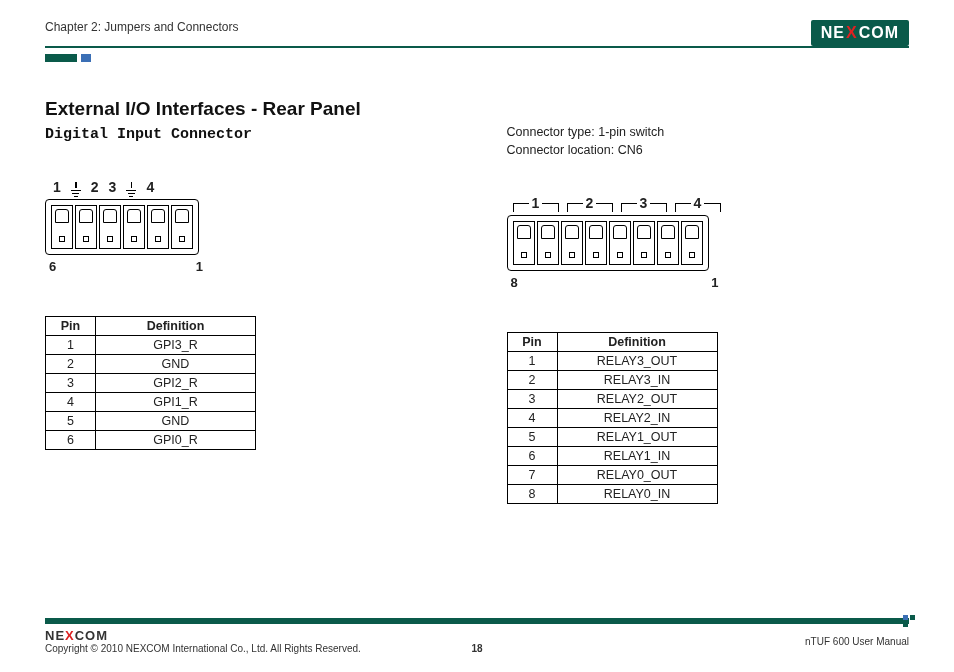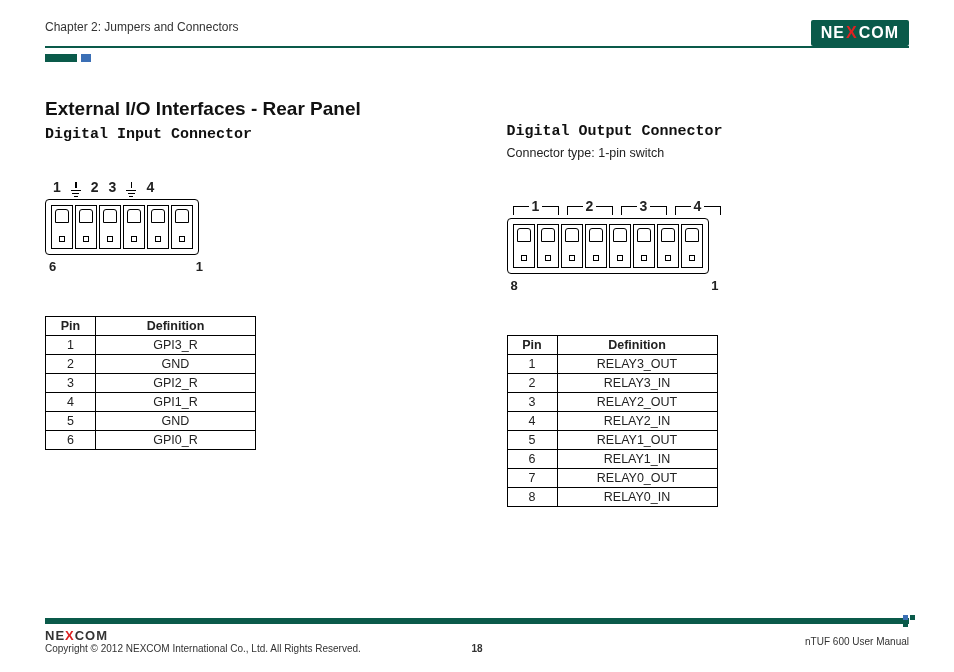--- a/index.html
+++ b/index.html
@@ -208,22 +208,22 @@
           <tr>
             <td>6</td>
             <td>GPI0_R</td>
           </tr>
         </tbody>
     </table>
   </div>
 
   <div class="col">
     <div style="height:25px"></div>
-    <h2>Digital Output Connector</h2>
     <div class="meta">Connector type: 1-pin switch</div>
+    <div class="meta">Connector location: CN6</div>
 
     <div class="connector-block">
       <div class="out-top-labels">
         <div class="bracket"><span class="num">1</span></div>
         <div class="bracket"><span class="num">2</span></div>
         <div class="bracket"><span class="num">3</span></div>
         <div class="bracket"><span class="num">4</span></div>
       </div>
       <div class="connector-box" id="right-connector">
           <div class="pin-slot">
@@ -302,18 +302,18 @@
   </div>
 </div>
 
 <div class="footer">
   <div class="footer-bar"></div>
   <div class="footer-row">
     <div>
       <span class="footer-logo">
         <span>NE</span><span class="x">X</span><span>COM</span>
       </span><br>
-      <span>Copyright © 2012 NEXCOM International Co., Ltd. All Rights Reserved.</span>
+      <span>Copyright © 2010 NEXCOM International Co., Ltd. All Rights Reserved.</span>
     </div>
     <div class="page-num">18</div>
     <div>nTUF 600 User Manual</div>
   </div>
 </div>
 
 </body></html>

